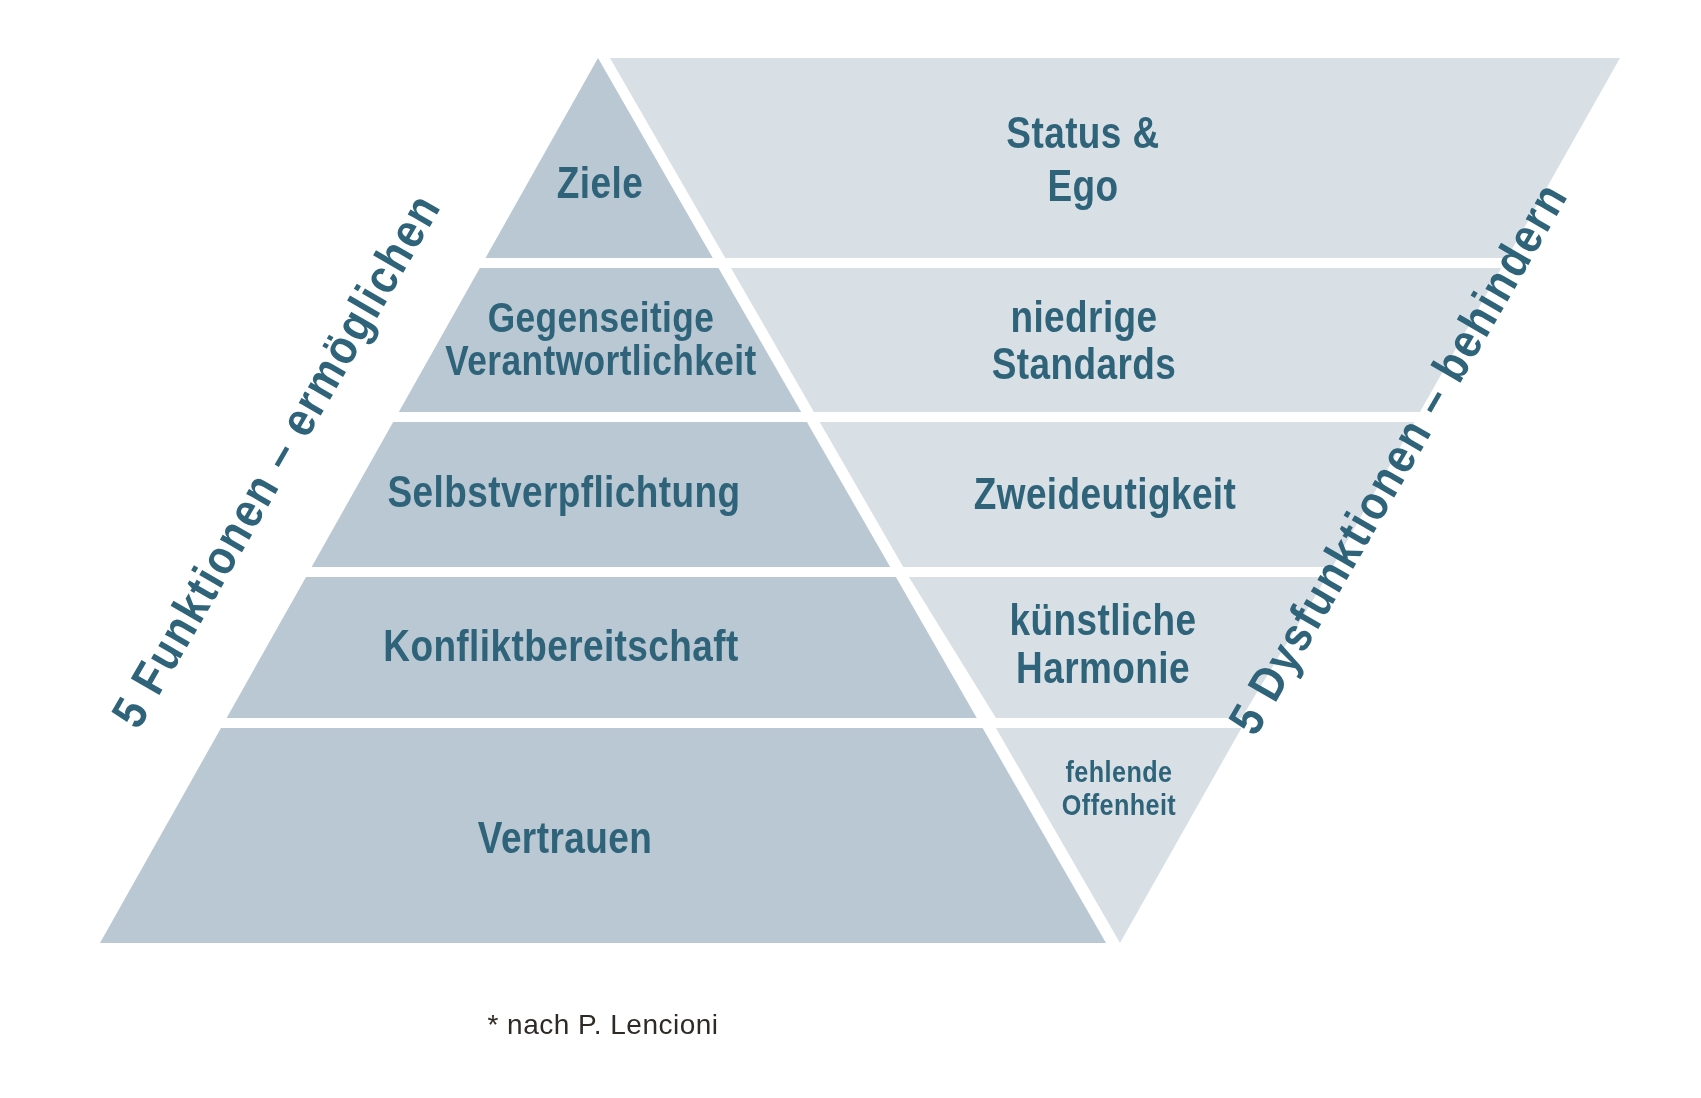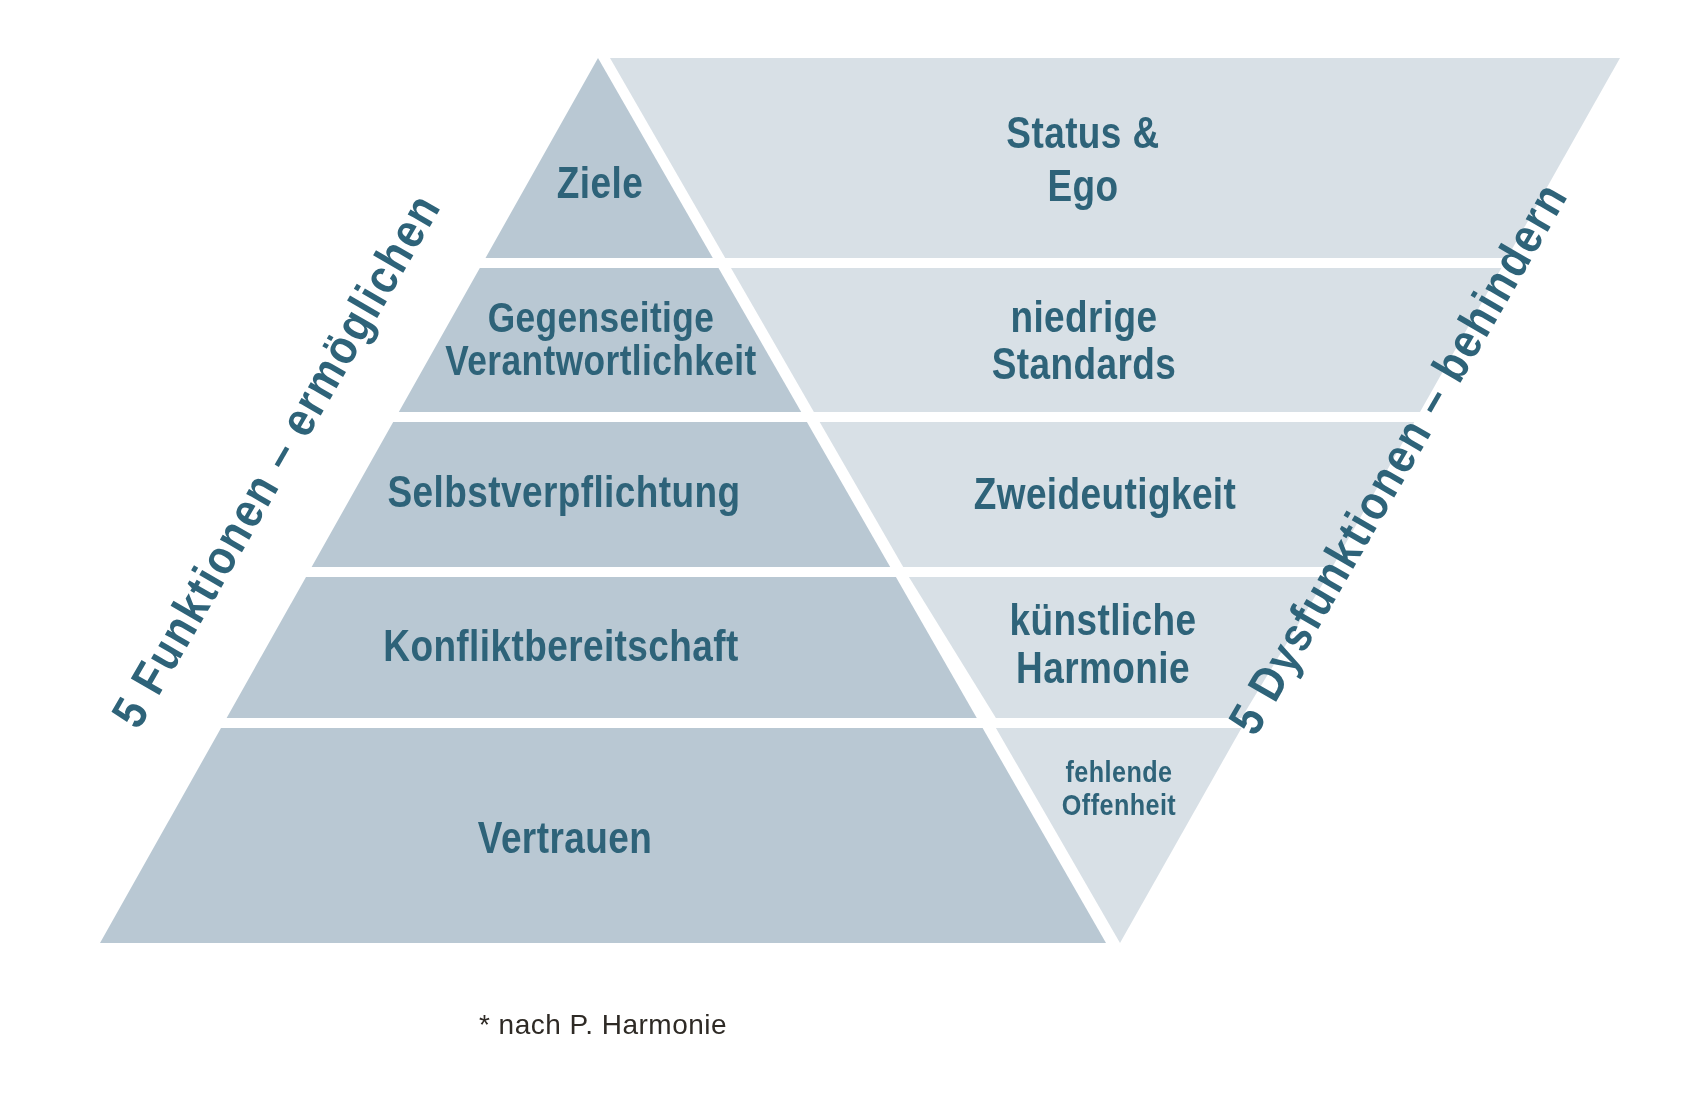--- a/index.html
+++ b/index.html
@@ -86,14 +86,14 @@
     <div>Harmonie</div>
   </div>
   <div class="lvl" style="left:1119px;top:788px;font-size:30px;line-height:33px">
     <div>fehlende</div>
     <div>Offenheit</div>
   </div>
 
   <div class="axis axis-left">5 Funktionen – ermöglichen</div>
   <div class="axis axis-right">5 Dysfunktionen – behindern</div>
 
-  <div class="footnote">* nach P. Harmonie</div>
+  <div class="footnote">* nach P. Lencioni</div>
 </div>
 
 </body></html>

